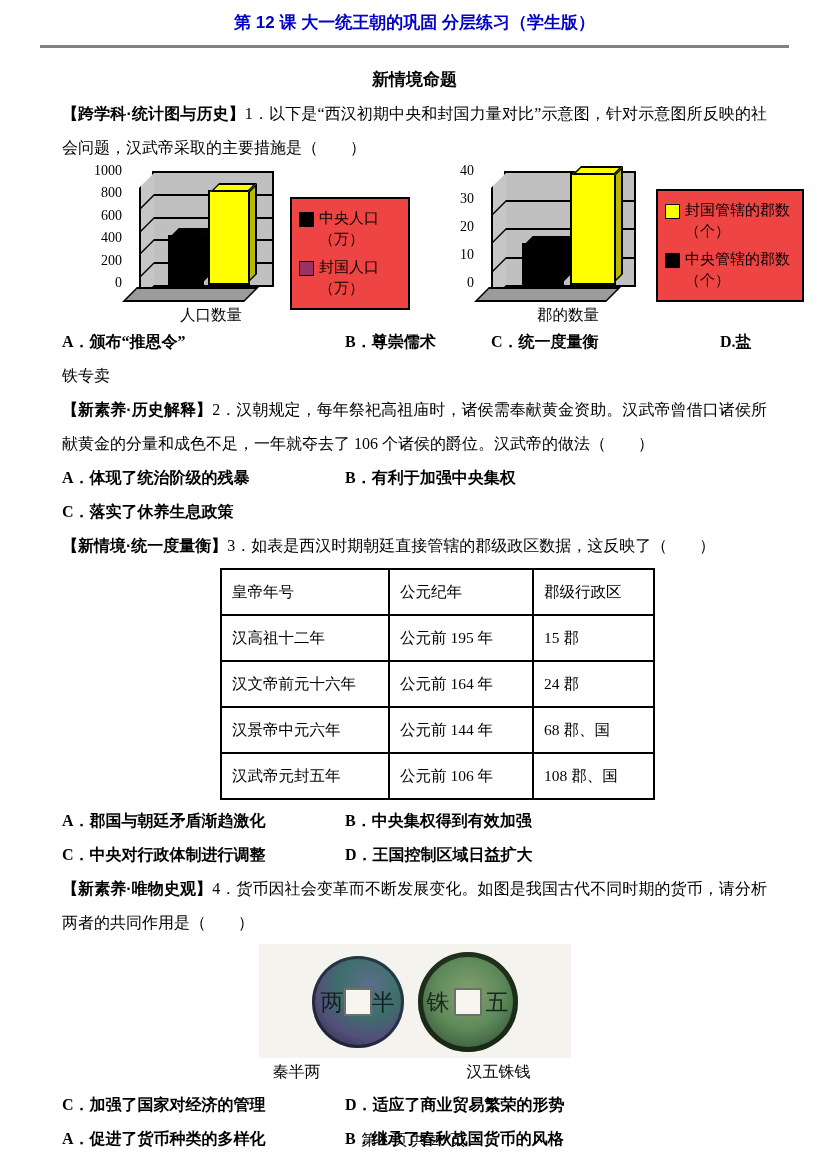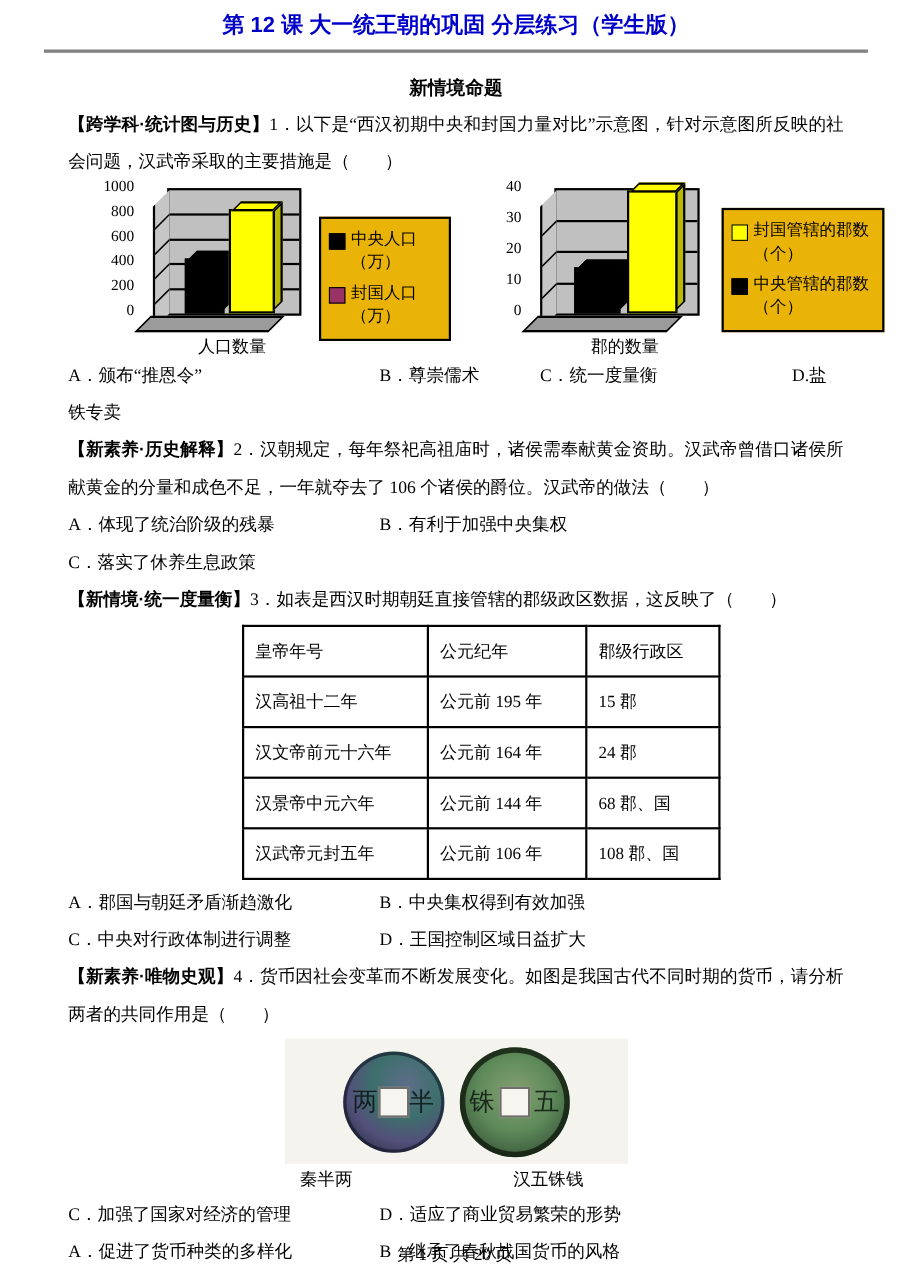--- a/index.html
+++ b/index.html
@@ -4,32 +4,32 @@
 <style>
   html,body{margin:0;padding:0;}
   body{
     width:827px;height:1169px;background:#ffffff;color:#000;
     font-family:"Liberation Serif","DejaVu Serif",serif;
     font-size:16px;position:relative;overflow:hidden;
   }
   .page{padding:10px 60px 0 62px;position:relative;}
   .doc-title{
     font-family:"Liberation Sans","DejaVu Sans",sans-serif;
-    font-weight:bold;color:#0000c8;text-align:center;font-size:20px;
+    font-weight:bold;color:#0000c8;text-align:center;font-size:17px;
     line-height:26px;padding-bottom:9px;border-bottom:3px solid #828282;
     margin:0 -22px;
   }
   .section-heading{
     font-family:"Liberation Sans","DejaVu Sans",sans-serif;
     font-weight:bold;text-align:center;font-size:17px;line-height:34px;margin-top:15px;
   }
   p.para{margin:0;line-height:34px;text-align:justify;}
   .qtag{font-family:"Liberation Sans","DejaVu Sans",sans-serif;font-weight:bold;}
   
-  .opts{display:flex;line-height:34px;}
+  .opts{display:flex;line-height:34px;font-weight:bold;}
   .opts .c1{width:283px;}
   .opts .c2{flex:1;}
   .q1opts .o1{width:283px;}
   .q1opts .o2{width:146px;}
   .q1opts .o3{width:229px;}
   
   .charts-row{display:flex;align-items:flex-start;margin:6px 0 2px 40px;height:152px;}
   .chartfig{display:flex;align-items:flex-start;}
   .chartfig + .chartfig{margin-left:54px;}
   .yaxis{position:relative;height:112px;font-size:14px;}
@@ -47,21 +47,21 @@
             transform:skewX(-45deg);transform-origin:0 0;}
   .xlabel{text-align:center;font-size:15.5px;margin-top:3px;}
   .bar{position:absolute;bottom:0;border:2px solid #000;box-sizing:border-box;}
   .bar-top{position:absolute;left:0;top:-9px;width:100%;height:9px;background:inherit;
            border:2px solid #000;box-sizing:border-box;transform:skewX(-45deg);transform-origin:0 100%;}
   .bar-side{position:absolute;top:0;right:-9px;width:9px;height:100%;
             border:2px solid #000;box-sizing:border-box;transform:skewY(-45deg);transform-origin:0 50%;}
   .bar.black .bar-side,.bar.black .bar-top{background:#000;}
   .bar.yellow .bar-side{background:#b9b900;}
   .bar.yellow{z-index:2;}
-  .legend{border:2px solid #000;background:#eab308;padding:9px 7px;font-size:15px;}
+  .legend{border:2px solid #000;background:#ef4444;padding:9px 7px;font-size:15px;}
   .legend1{margin-left:16px;margin-top:26px;width:102px;}
   .legend2{margin-left:20px;margin-top:18px;width:130px;}
   .lentry{display:flex;gap:5px;line-height:21px;}
   .lentry + .lentry{margin-top:7px;}
   .swatch{flex:0 0 13px;width:13px;height:13px;margin-top:4px;border:1px solid #000;}
   
   table.qtable{border-collapse:collapse;margin:5px 0 4px 158px;font-size:15.5px;}
   .qtable td{border:2px solid #000;height:44px;padding:0 6px 0 10px;vertical-align:middle;}
   .qtable td.tc1{width:150px;margin-top:24px;}
   .qtable td.tc2{width:126px;}

